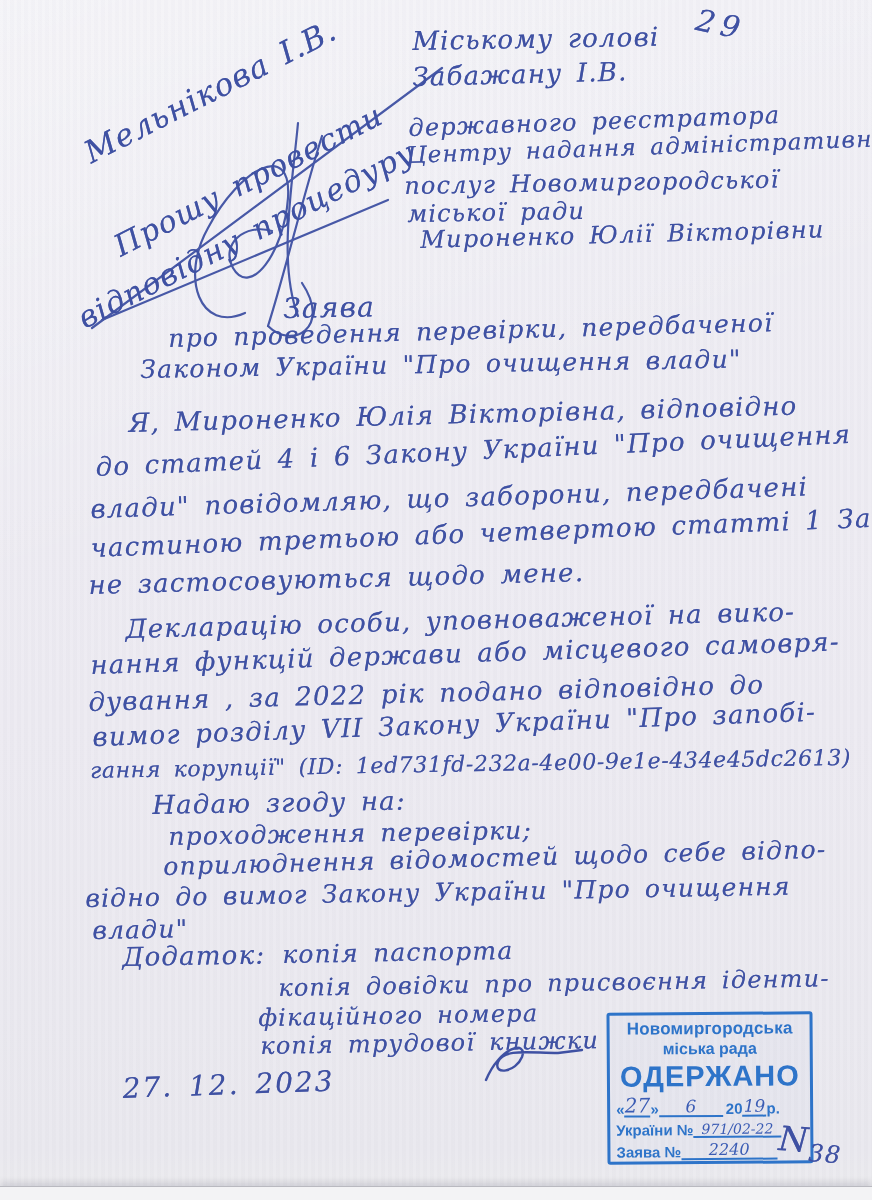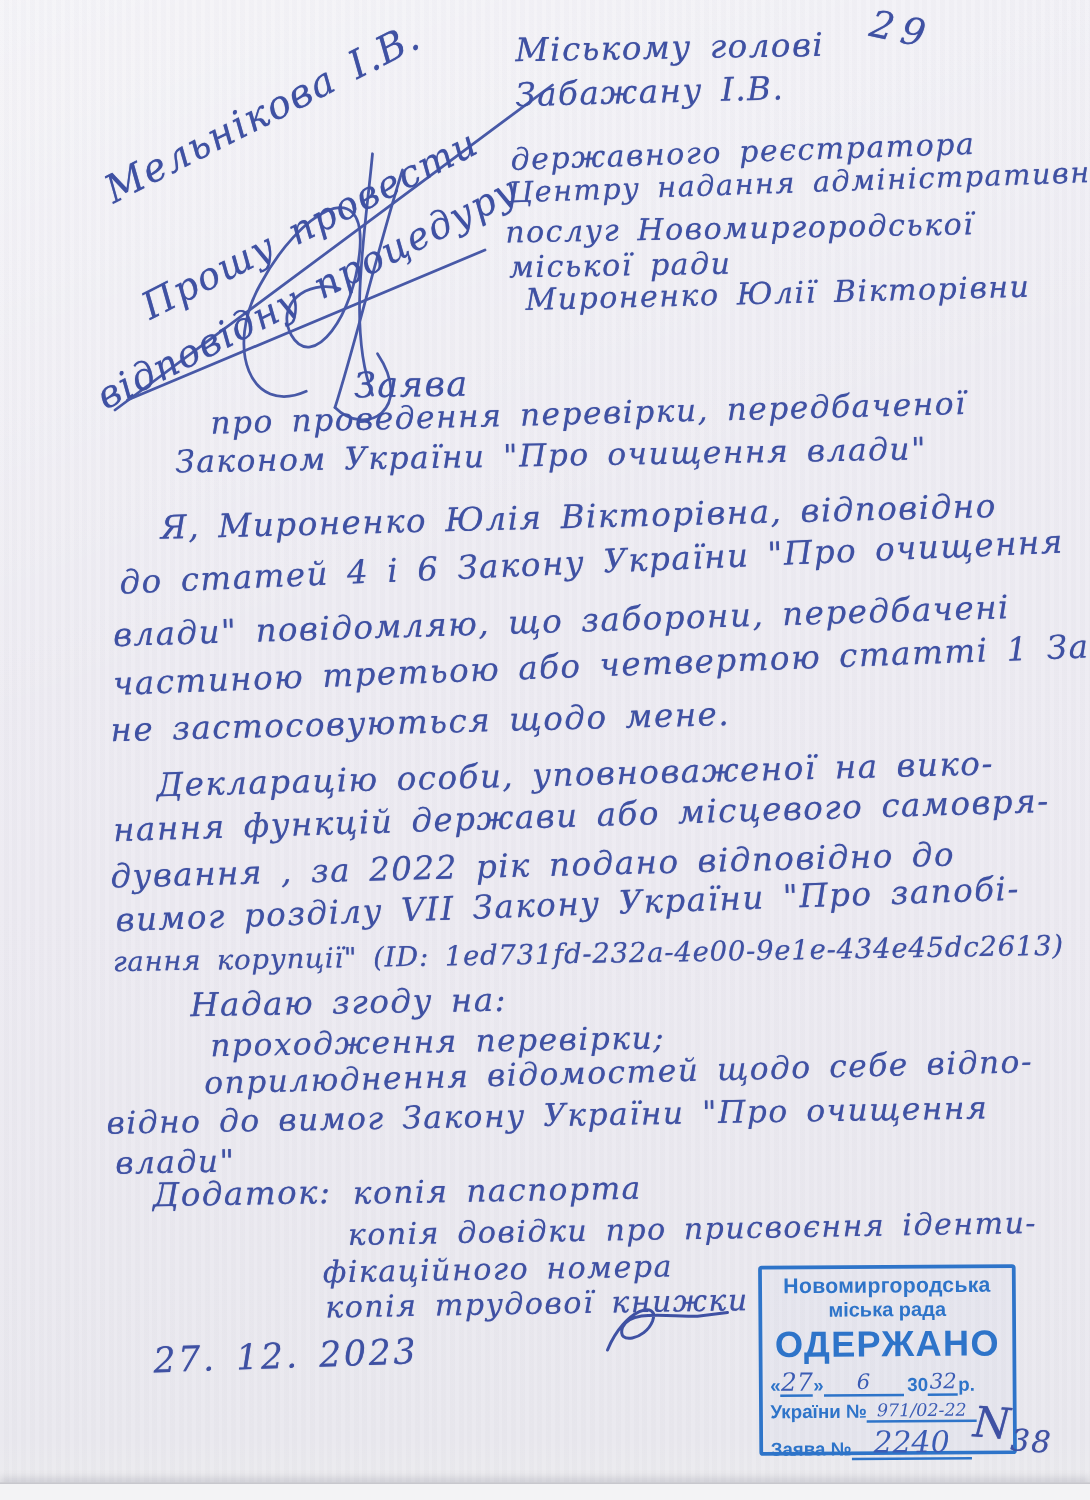--- a/index.html
+++ b/index.html
@@ -122,31 +122,31 @@
 
   <div class="stamp">
     <div class="org1">Новомиргородська</div>
     <div class="org2">міська рада</div>
     <div class="recv">ОДЕРЖАНО</div>
     <div class="row daterow">
       <span>«</span>
       <span class="fill" style="min-width:26px;font-size:20px;">27</span>
       <span>»</span>
       <span class="fill" style="min-width:64px;font-size:17px;">6</span>
-      <span style="margin-left:3px;">30</span>
-      <span class="fill" style="min-width:24px;font-size:17px;">32</span>
+      <span style="margin-left:3px;">20</span>
+      <span class="fill" style="min-width:24px;font-size:17px;">19</span>
       <span>р.</span>
     </div>
     <div class="row">
       <span>України №</span>
       <span class="fill" style="min-width:88px;font-size:14px;">971/02-22</span>
     </div>
     <div class="row">
       <span>Заява №</span>
-      <span class="fill" style="min-width:96px;font-size:24px;">2240</span>
+      <span class="fill" style="min-width:96px;font-size:16px;">2240</span>
     </div>
   </div>
 
   <div class="hw" style="left:780px;top:1118px;font-size:34px;transform:rotate(4deg);">
     <span>N</span><span style="font-size:24px;vertical-align:-9px;">38</span>
   </div>
 
   <div class="scan-edge"></div>
 </div>
 

